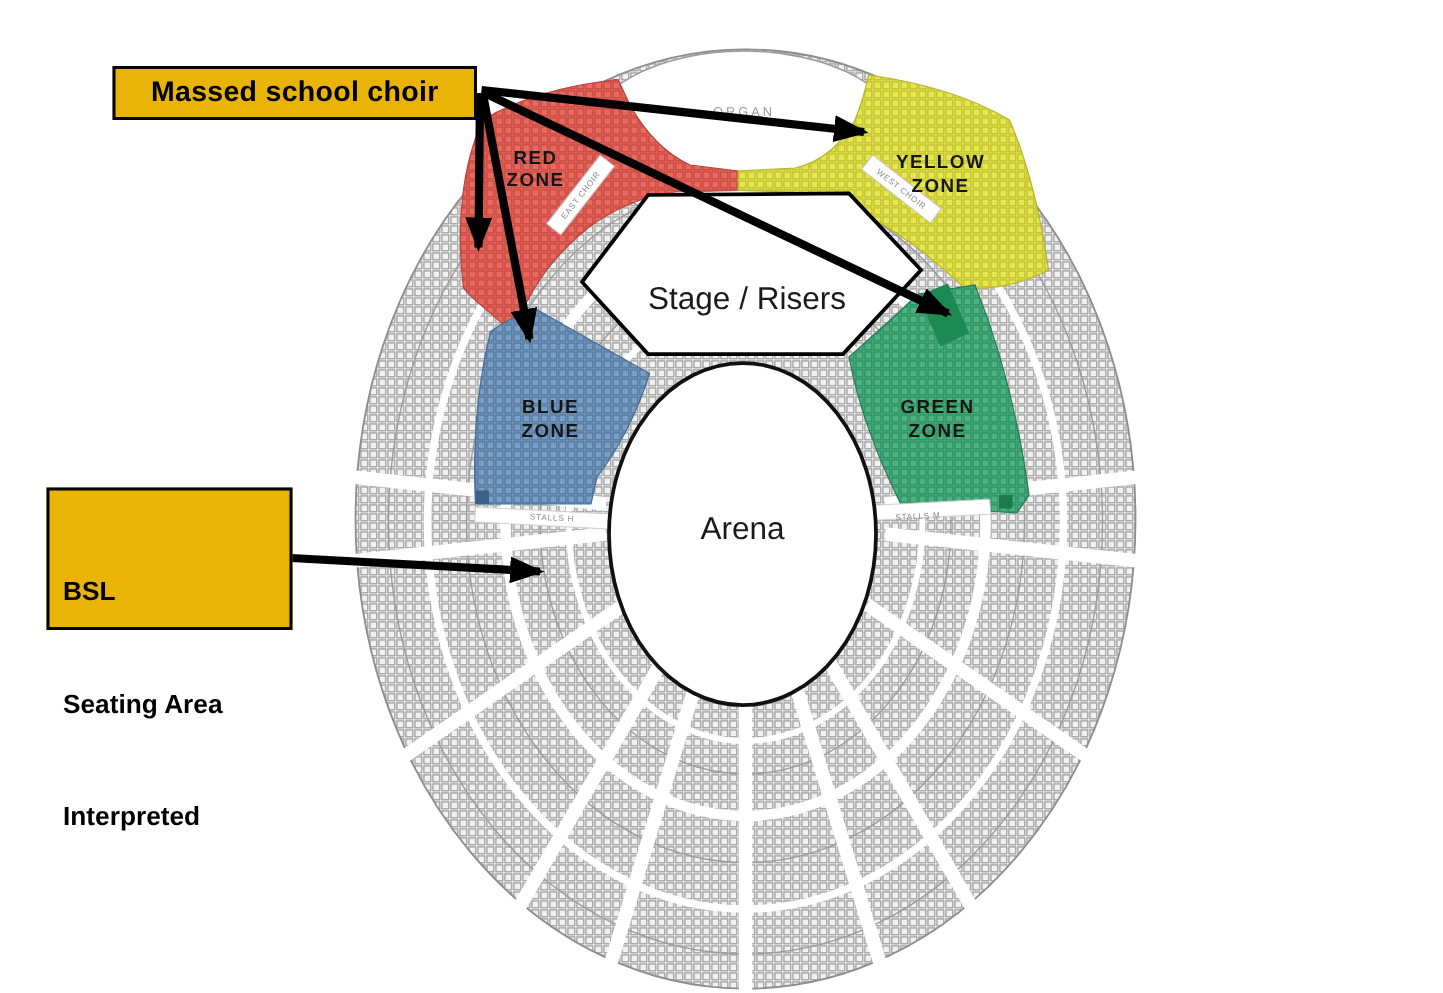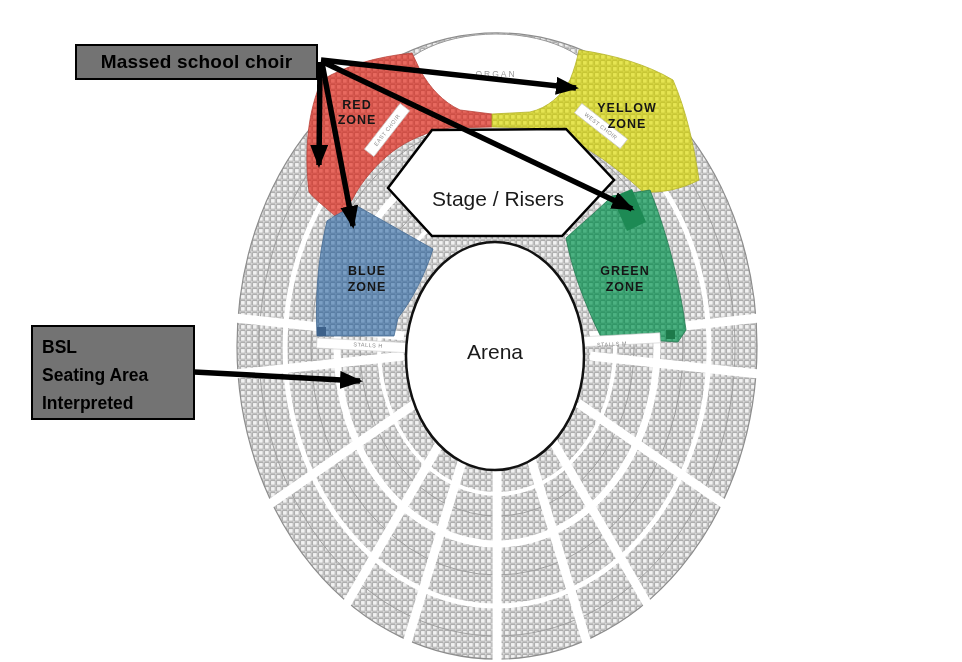--- a/index.html
+++ b/index.html
@@ -1,33 +1,33 @@
 <!DOCTYPE html>
 <html><head>
 <meta charset="utf-8">
 <style>
   html,body{margin:0;padding:0;background:#ffffff;}
   body{font-family:"Liberation Sans",sans-serif;}
   #canvas{position:relative;width:962px;height:662px;overflow:hidden;background:#fff;padding-left:20px;}
   #venue-svg{position:absolute;left:0;top:0;}
 
   .ann-box{
-    position:absolute;background:#737373;border:2.5px solid #000;
+    position:absolute;background:#eab308;border:2.5px solid #000;
     color:#000;font-weight:bold;box-sizing:border-box;
   }
   #massed-choir-box{
     left:75px;top:44px;width:243px;height:36px;
     font-size:19px;display:flex;align-items:center;justify-content:center;
     letter-spacing:.2px;
   }
   #bsl-box{
     left:31px;top:325px;width:164px;height:95px;
     font-size:17.5px;line-height:28px;padding:6px 0 0 9px;
   }
-  .bsl-line{display:block;}
+  .bsl-line{display:block;margin-top:47px;}
 
   .zone-label{font-weight:bold;font-size:12.5px;letter-spacing:1px;fill:#161616;}
   .big-label{font-size:21px;fill:#1a1a1a;}
   .tiny-label{font-size:5.5px;fill:#8a8a8a;letter-spacing:.5px;}
   .organ-label{font-size:8.5px;fill:#9a9a9a;letter-spacing:2px;}
   text{font-family:"Liberation Sans",sans-serif;}
   .arrow{stroke:#000;stroke-width:5.5;fill:none;}
 </style>
 </head>
 <body>

